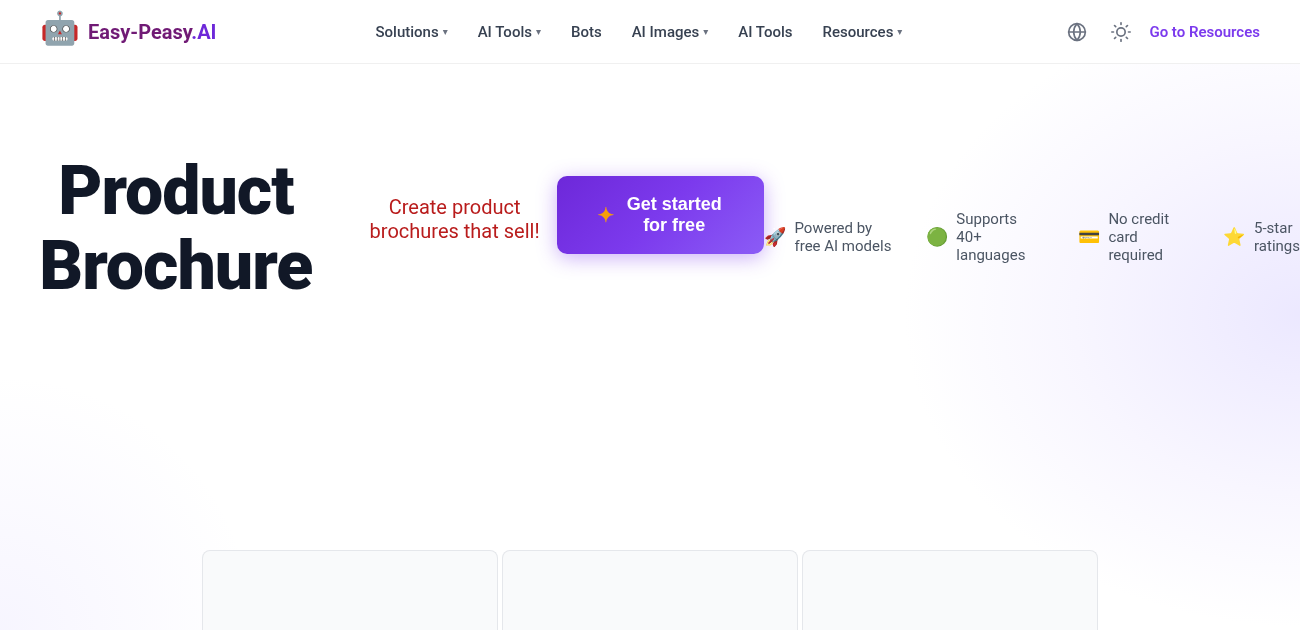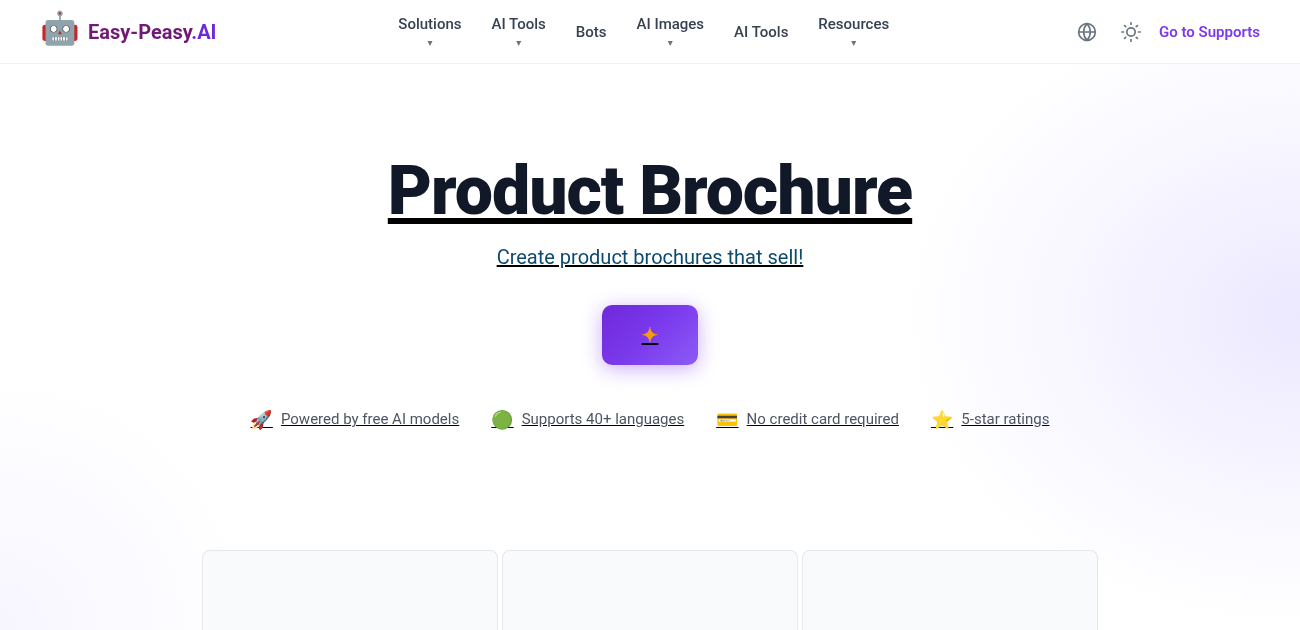--- a/index.html
+++ b/index.html
@@ -86,21 +86,20 @@
     .nav-item {
       display: flex;
       align-items: center;
       gap: 4px;
       padding: 6px 12px;
       font-size: 15px;
       color: #374151;
       cursor: pointer;
       border-radius: 6px;
       font-weight: 500;
-      flex-direction: column;
     }
 
     .nav-chevron {
       font-size: 10px;
       color: #6b7280;
     }
 
     .navbar-actions {
       display: flex;
       align-items: center;
@@ -125,40 +124,39 @@
       font-size: 15px;
       cursor: pointer;
       text-decoration: none;
     }
 
     
     .hero {
       position: relative;
       z-index: 5;
       display: flex;
-      flex-direction: column;
+      flex-direction: row;
       align-items: center;
       justify-content: center;
       padding-top: 90px;
-      text-decoration: underline;
     }
 
     .hero-title {
       font-size: 68px;
       font-weight: 900;
       color: #111827;
       text-align: center;
       letter-spacing: -1px;
       line-height: 1.1;
       margin-bottom: 16px;
     }
 
     .hero-subtitle {
       font-size: 20px;
-      color: #0c4a6e;
+      color: #b91c1c;
       text-align: center;
       margin-bottom: 36px;
       font-weight: 400;
     }
 
     .cta-btn {
       display: flex;
       align-items: center;
       gap: 10px;
       background: linear-gradient(135deg, #6d28d9, #7c3aed, #8b5cf6);
@@ -273,30 +271,31 @@
         <line x1="12" y1="1" x2="12" y2="3"></line>
         <line x1="12" y1="21" x2="12" y2="23"></line>
         <line x1="4.22" y1="4.22" x2="5.64" y2="5.64"></line>
         <line x1="18.36" y1="18.36" x2="19.78" y2="19.78"></line>
         <line x1="1" y1="12" x2="3" y2="12"></line>
         <line x1="21" y1="12" x2="23" y2="12"></line>
         <line x1="4.22" y1="19.78" x2="5.64" y2="18.36"></line>
         <line x1="18.36" y1="5.64" x2="19.78" y2="4.22"></line>
       </svg>
     </div>
-    <a class="dashboard-btn" href="#">Go to Supports</a>
+    <a class="dashboard-btn" href="#">Go to Resources</a>
   </div>
 </nav>
 
 <section class="hero">
   <h1 class="hero-title">Product Brochure</h1>
   <p class="hero-subtitle">Create product brochures that sell!</p>
 
   <button class="cta-btn">
     <span class="cta-icon">✦</span>
+    <span>Get started for free</span>
   </button>
 
   <div class="features-row">
     <div class="feature-item">
       <span class="feature-icon">🚀</span>
       <span>Powered by free AI models</span>
     </div>
     <div class="feature-item">
       <span class="feature-icon">🟢</span>
       <span>Supports 40+ languages</span>

